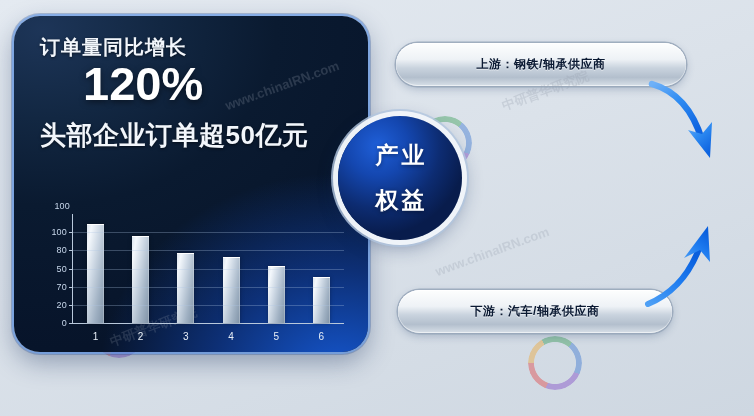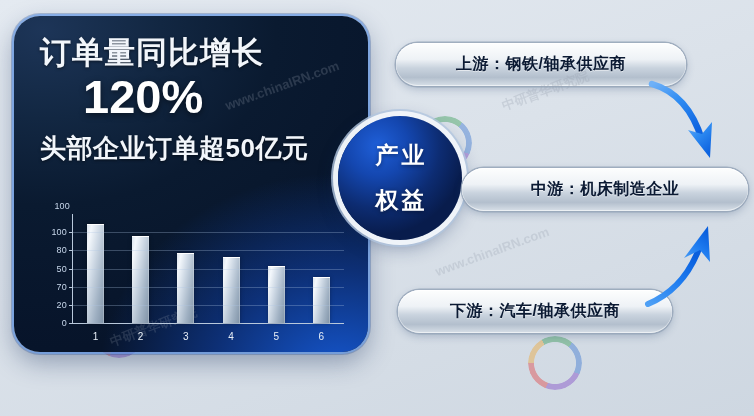--- a/index.html
+++ b/index.html
@@ -38,21 +38,21 @@
     position:absolute; inset:0;
     background:radial-gradient(100% 90% at 92% 108%, rgba(22,92,220,.95) 0%, rgba(18,70,180,.55) 36%, rgba(10,30,70,0) 68%);
     pointer-events:none;
   }
   #panel > * { position:relative; z-index:2; }
 
   .panel-pad { padding:20px 0 0 26px; }
 
   #headline {
     color:#f2f6fb;
-    font-size:31px;
+    font-size:20px;
     font-weight:700;
     letter-spacing:1px;
     line-height:1.12;
     text-shadow:0 1px 3px rgba(0,0,0,.55);
   }
   #bignum {
     color:#ffffff;
     font-size:47px;
     font-weight:700;
     line-height:1.04;
@@ -180,21 +180,21 @@
     align-items:center;
     justify-content:center;
     border-radius:999px;
     background:linear-gradient(180deg,#fdfefe 0%,#eef2f6 38%,#c9d3de 58%,#b3bfcd 80%,#d8e0e8 100%);
     box-shadow:
       inset 0 1px 0 rgba(255,255,255,.95),
       inset 0 -1px 0 rgba(255,255,255,.55),
       0 0 0 1.5px rgba(150,166,184,.85),
       0 3px 9px rgba(40,70,110,.28);
     color:#0b1a33;
-    font-size:16px;
+    font-size:12px;
     font-weight:700;
     letter-spacing:.5px;
     white-space:nowrap;
     text-shadow:0 1px 0 rgba(255,255,255,.55);
   }
   #pill-upstream   { left:396px; top:43px;  width:290px; height:43px; }
   #pill-midstream  { left:462px; top:168px; width:286px; height:43px; }
   #pill-downstream { left:398px; top:290px; width:274px; height:43px; }
 
   
@@ -299,21 +299,20 @@
         </div>
     </div>
   </div>
 
   <div id="hub">
     <div class="hub-line">产业</div>
     <div class="hub-line">权益</div>
   </div>
 
   <div class="pill" id="pill-upstream">上游：钢铁/轴承供应商</div>
-  <div class="pill" id="pill-midstream">中游：机床制造企业</div>
   <div class="pill" id="pill-downstream">下游：汽车/轴承供应商</div>
 
   <svg class="arrow-svg" id="arrow-down" viewBox="0 0 110 100">
     <defs>
       <linearGradient id="gdn" x1="0" y1="0" x2="0.6" y2="1">
         <stop offset="0%" stop-color="#6fb1f8"></stop>
         <stop offset="45%" stop-color="#2f8cf2"></stop>
         <stop offset="100%" stop-color="#0d63e0"></stop>
       </linearGradient>
     </defs>

